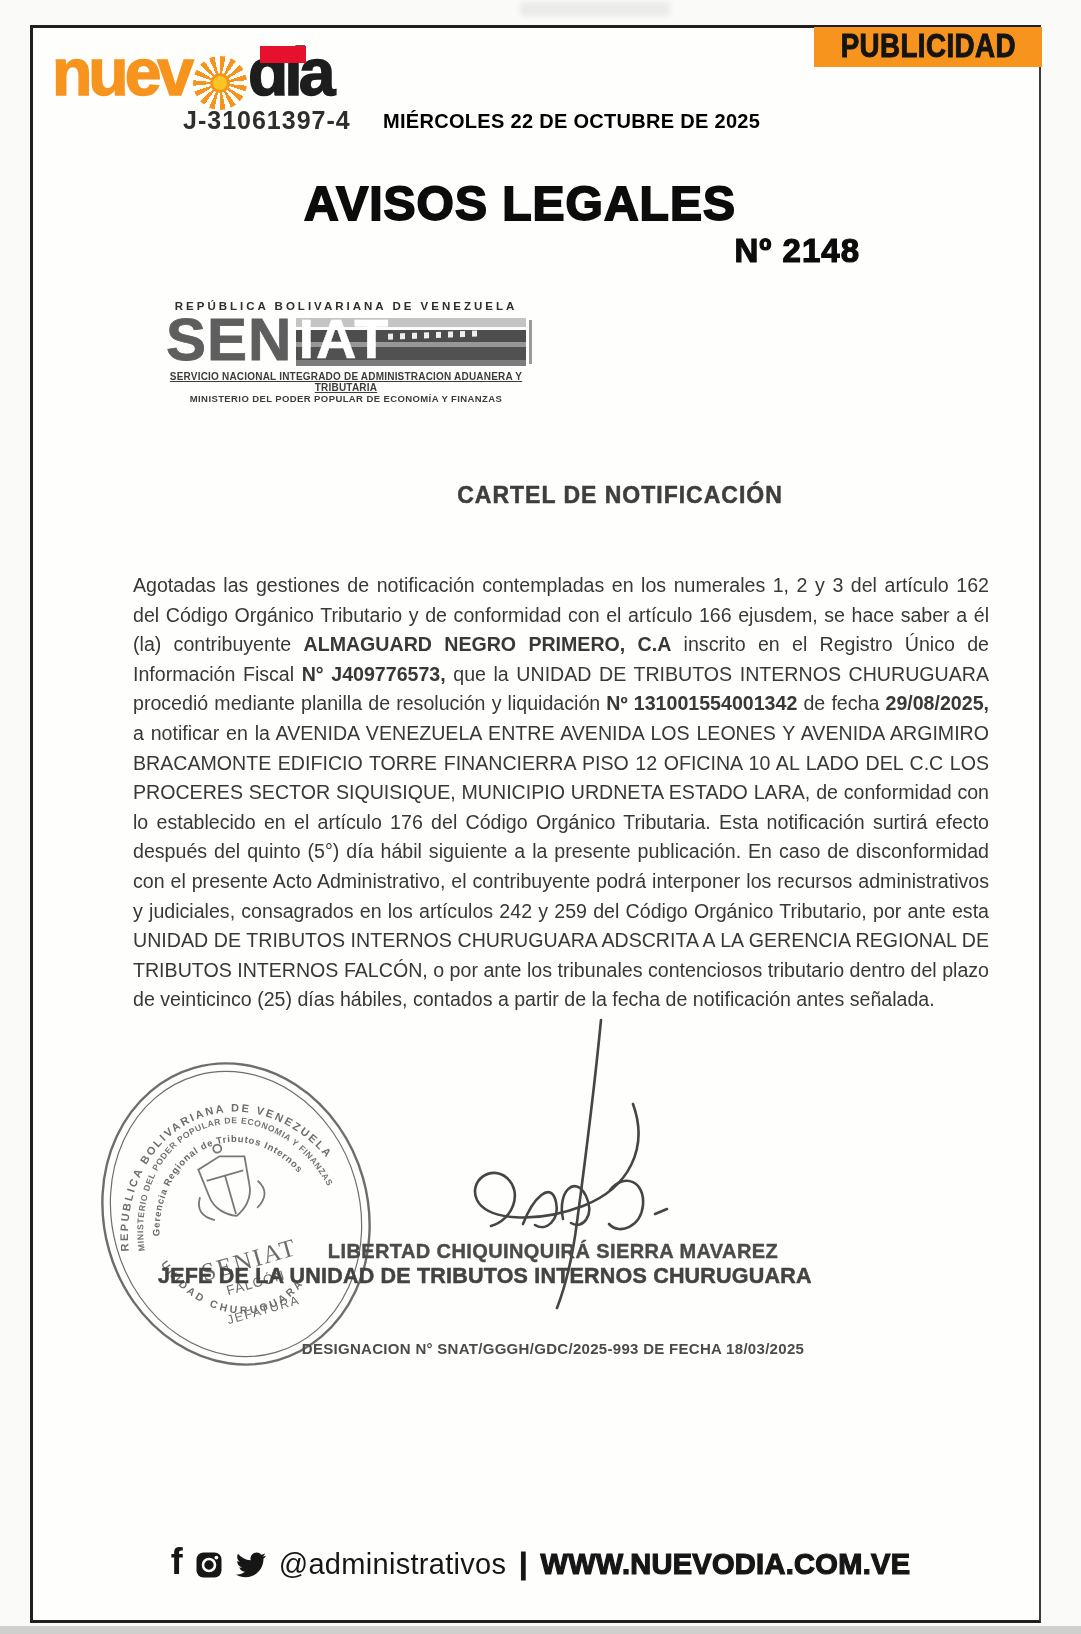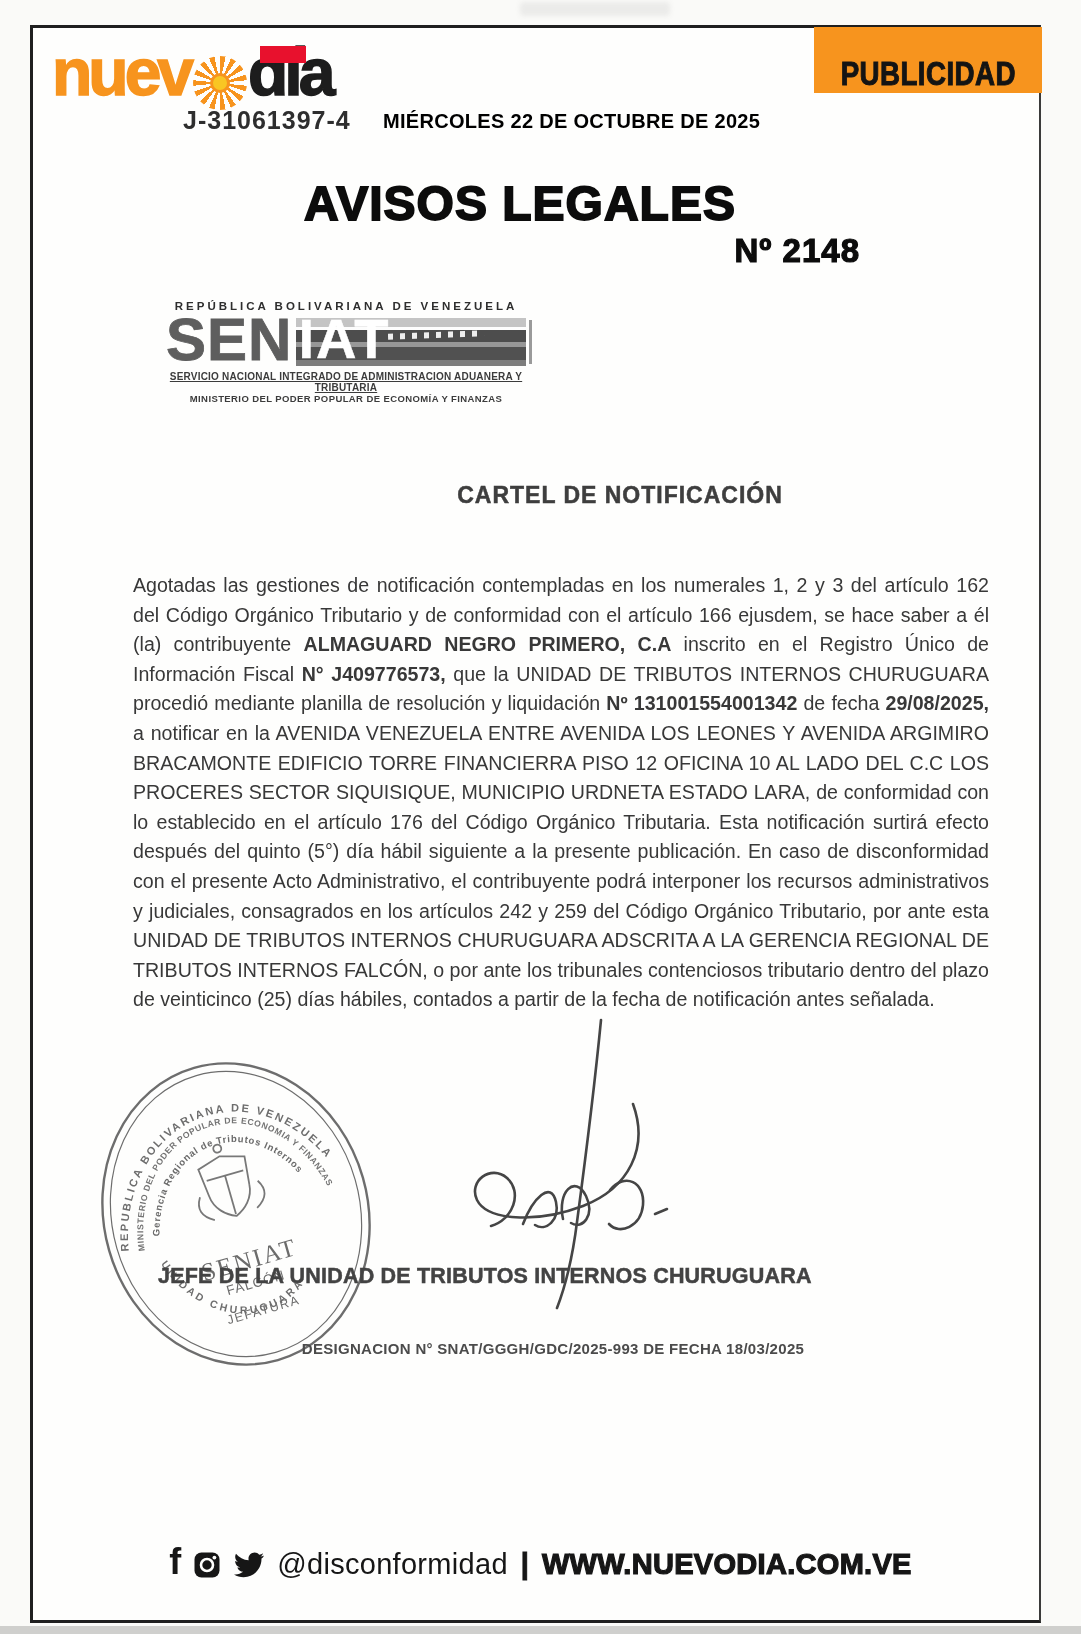--- a/index.html
+++ b/index.html
@@ -23,22 +23,22 @@
              background:repeating-conic-gradient(var(--orange) 0deg 12deg,#fefefd 12deg 24deg);position:relative;}
   #logo .sun::after{content:"";position:absolute;left:17px;top:17px;width:20px;height:20px;border-radius:50%;
              background:#f9c623;border:3px solid var(--orange);box-sizing:border-box;}
   #logo .dia{font-size:66px;font-weight:800;letter-spacing:-4px;color:#1d1d1d;
              -webkit-text-stroke:1.5px #1d1d1d;}
   #red-bar{position:absolute;left:260px;top:46px;width:46px;height:17px;background:var(--red);}
   #jnum{position:absolute;left:183px;top:106px;font-size:25px;font-weight:700;color:#2e2e2e;letter-spacing:1px;}
 
   #dateline{position:absolute;left:383px;top:110px;font-size:20px;font-weight:700;color:#000;letter-spacing:.3px;}
 
-  #publicidad{position:absolute;left:814px;top:27px;width:228px;height:66px;background:var(--orange);
-              display:flex;align-items:flex-end;justify-content:center;}
+  #publicidad{position:absolute;left:814px;top:27px;width:228px;height:40px;background:var(--orange);
+              display:flex;align-items:flex-start;justify-content:center;}
   #publicidad span{font-size:33px;font-weight:800;color:#141414;-webkit-text-stroke:1px #141414;
               transform:scaleX(.84);letter-spacing:.5px;}
 
   #avisos{position:absolute;left:180px;top:176px;width:680px;text-align:center;
           font-size:48px;font-weight:700;color:#0c0c0c;letter-spacing:1px;-webkit-text-stroke:1.8px #0c0c0c;}
   #aviso-num{position:absolute;left:180px;top:232px;width:680px;text-align:right;
           font-size:33px;font-weight:800;color:#0c0c0c;-webkit-text-stroke:1.2px #0c0c0c;letter-spacing:1px;}
 
   
   #seniat{position:absolute;left:166px;top:300px;width:360px;}
@@ -173,32 +173,33 @@
     <svg width="280" height="300" viewBox="0 0 280 300" fill="none" stroke="#454545" stroke-width="2.6" stroke-linecap="round">
       <path d="M196 8 C190 70 180 150 172 210 C168 242 162 270 152 296"></path>
       <path d="M228 92 C244 136 224 176 178 194 C130 212 82 208 72 188 C63 169 86 152 102 166 C118 180 108 208 86 214"></path>
       <path d="M118 212 C128 186 146 168 151 190 C155 208 141 220 130 213"></path>
       <path d="M158 207 C152 180 170 162 181 184 C190 203 178 218 166 211"></path>
       <path d="M205 178 C220 160 240 170 238 193 C236 214 215 224 204 212"></path>
       <path d="M250 202 L262 197"></path>
     </svg>
   </div>
 
+  <div id="sig-name">LIBERTAD CHIQUINQUIRÁ SIERRA MAVAREZ</div>
   <div id="sig-title">JEFE DE LA UNIDAD DE TRIBUTOS INTERNOS CHURUGUARA</div>
   <div id="sig-designation">DESIGNACION N° SNAT/GGGH/GDC/2025-993 DE FECHA 18/03/2025</div>
 
   <div id="footer">
     <span class="fb">f</span>
     <svg width="30" height="30" viewBox="0 0 30 30">
       <rect x="2.5" y="2.5" width="25" height="25" rx="7" fill="#161616"></rect>
       <circle cx="15" cy="15" r="6" fill="none" stroke="#fefefd" stroke-width="2.6"></circle>
       <circle cx="22.4" cy="7.6" r="1.9" fill="#fefefd"></circle>
     </svg>
     <svg width="33" height="29" viewBox="0 0 32 28">
       <path fill="#161616" d="M30 5.2c-1.1.5-2.2.8-3.4 1 1.2-.7 2.1-1.9 2.6-3.2-1.2.7-2.4 1.2-3.8 1.5C24.3 3.2 22.7 2.4 21 2.4c-3.3 0-6 2.7-6 6 0 .5.1.9.2 1.4-5-.3-9.4-2.6-12.3-6.3-.5.9-.8 1.9-.8 3 0 2.1 1.1 3.9 2.7 5-1 0-1.9-.3-2.7-.8v.1c0 2.9 2.1 5.3 4.8 5.9-.5.1-1 .2-1.6.2-.4 0-.8 0-1.1-.1.8 2.4 3 4.1 5.6 4.2-2.1 1.6-4.7 2.6-7.5 2.6H1c2.7 1.7 5.9 2.7 9.3 2.7 11.2 0 17.3-9.3 17.3-17.3v-.8c1.2-.9 2.2-1.9 2.4-3z"></path>
     </svg>
-    <span class="handle">@disconformidad</span>
+    <span class="handle">@administrativos</span>
     <span class="sep">|</span>
     <span class="site">WWW.NUEVODIA.COM.VE</span>
   </div>
 
   <div id="bottom-strip"></div>
 </div>
 
 </body></html>

